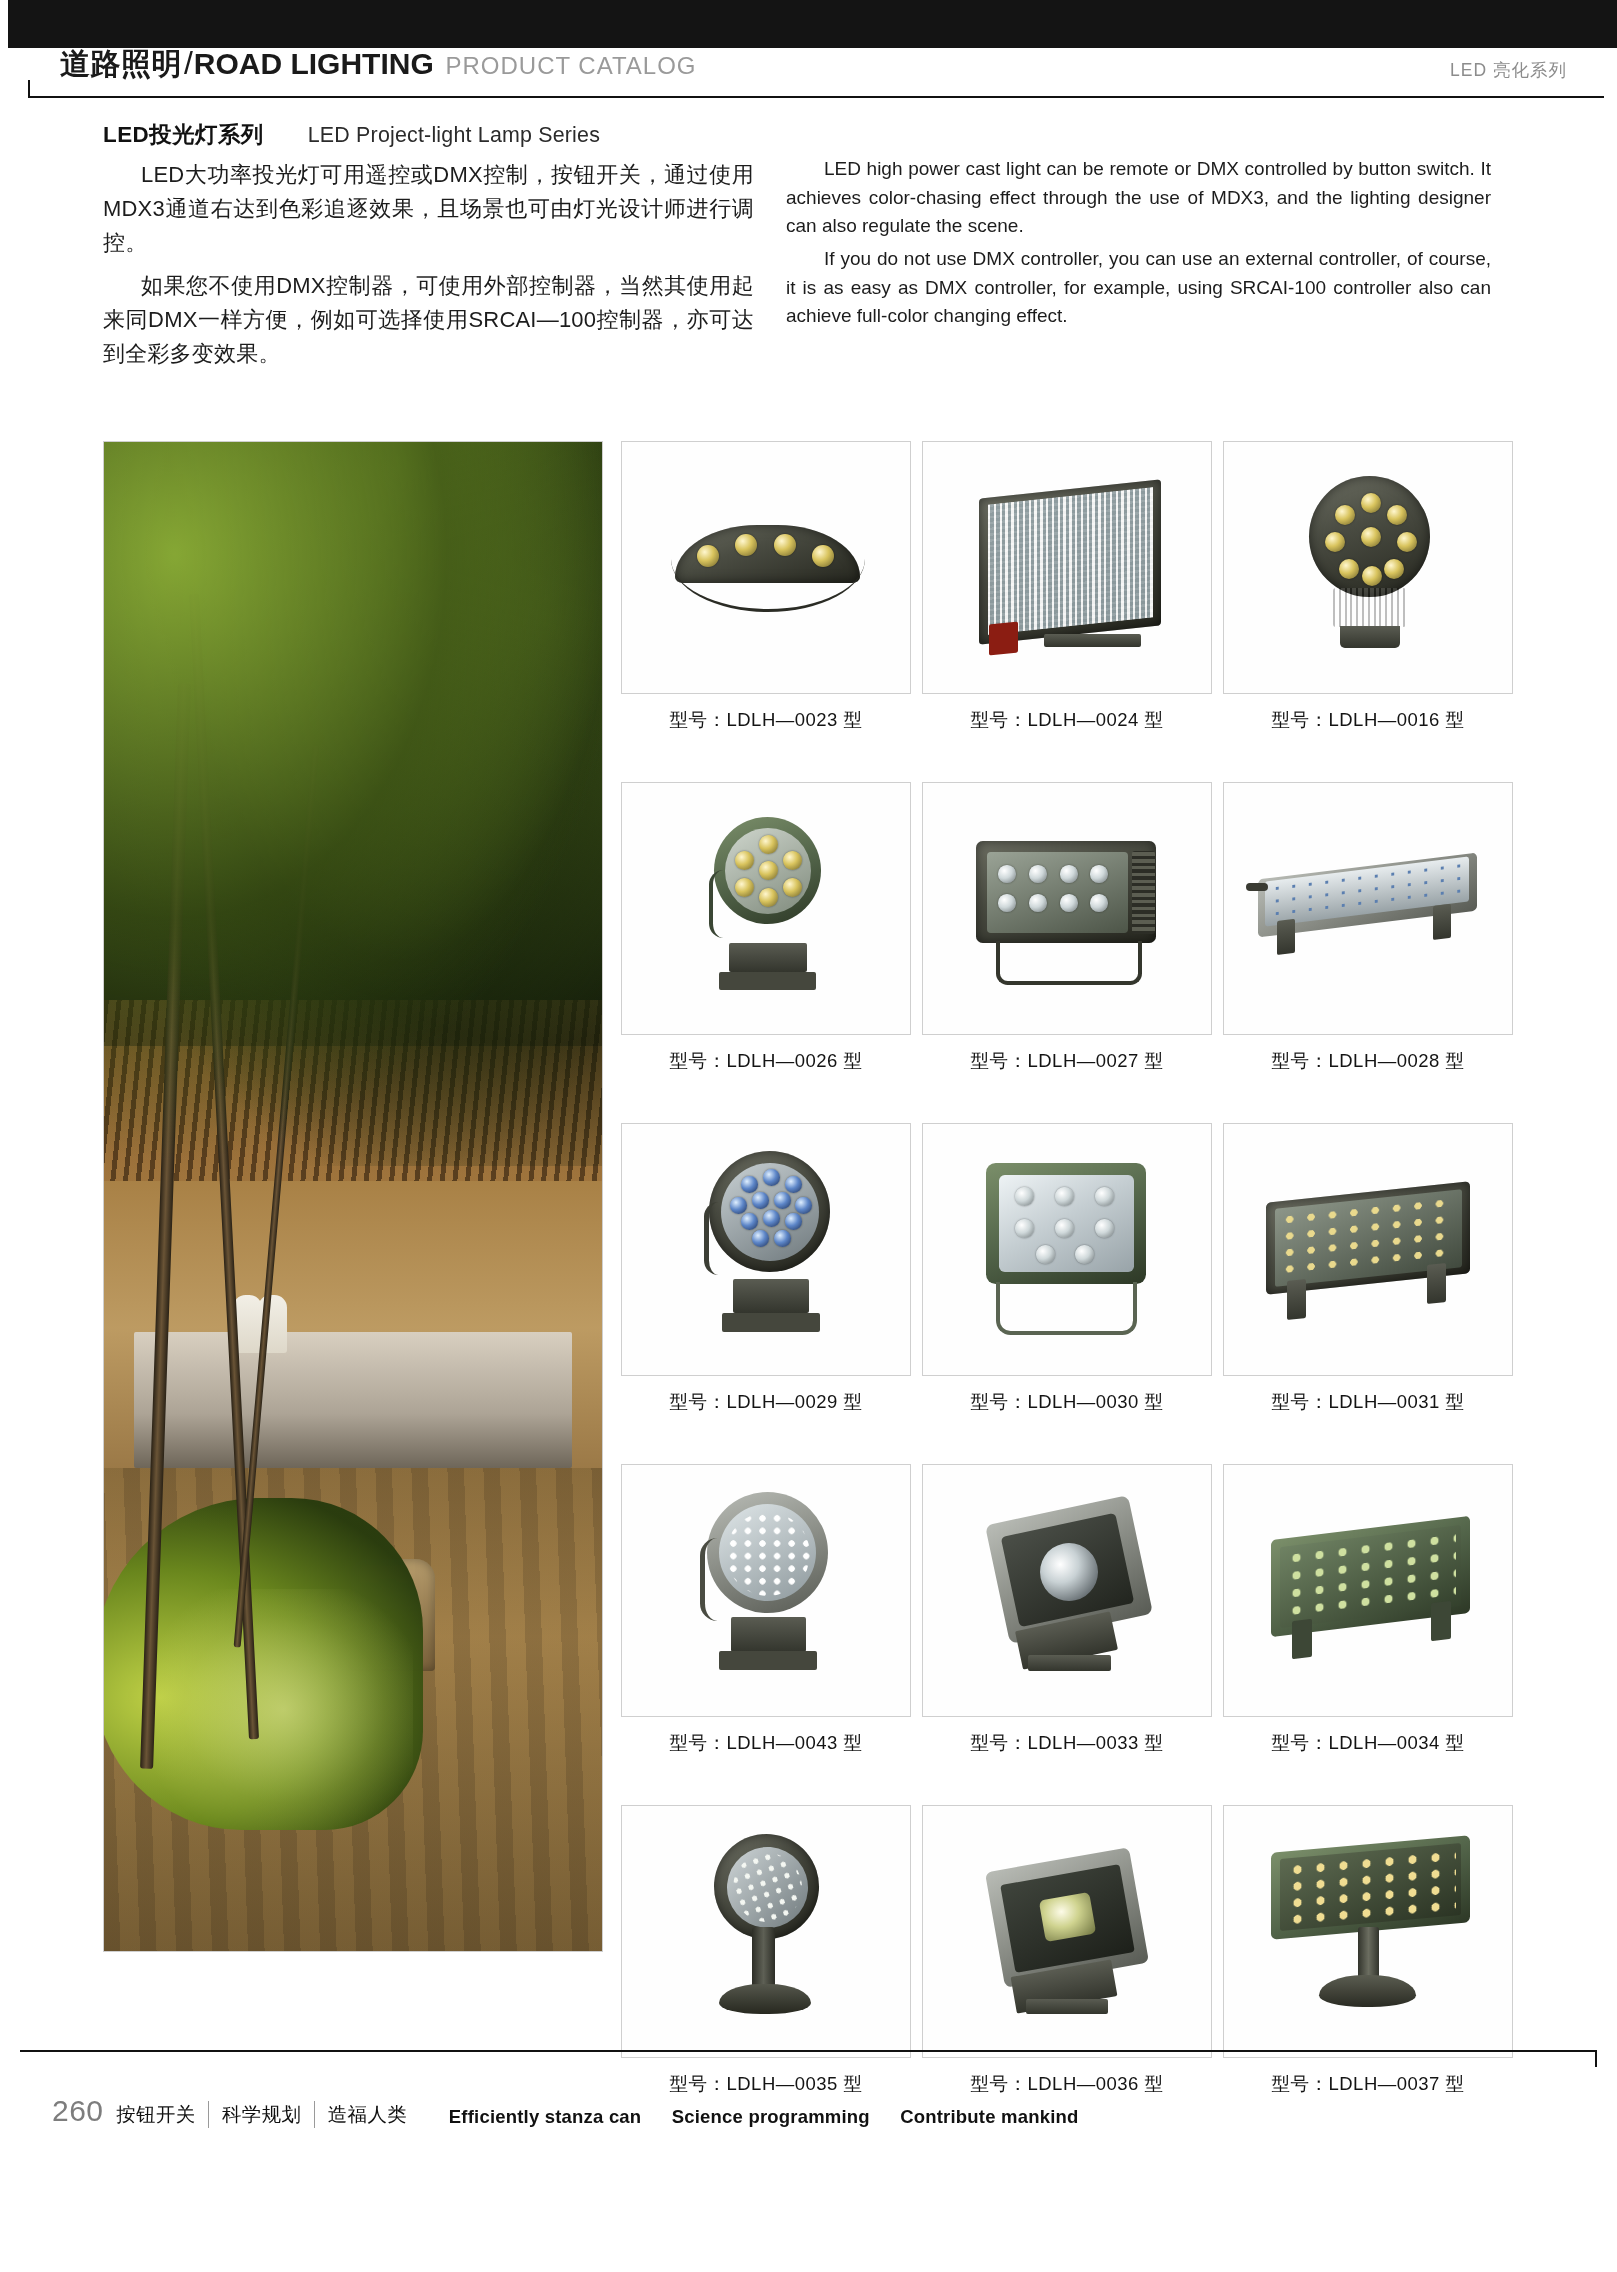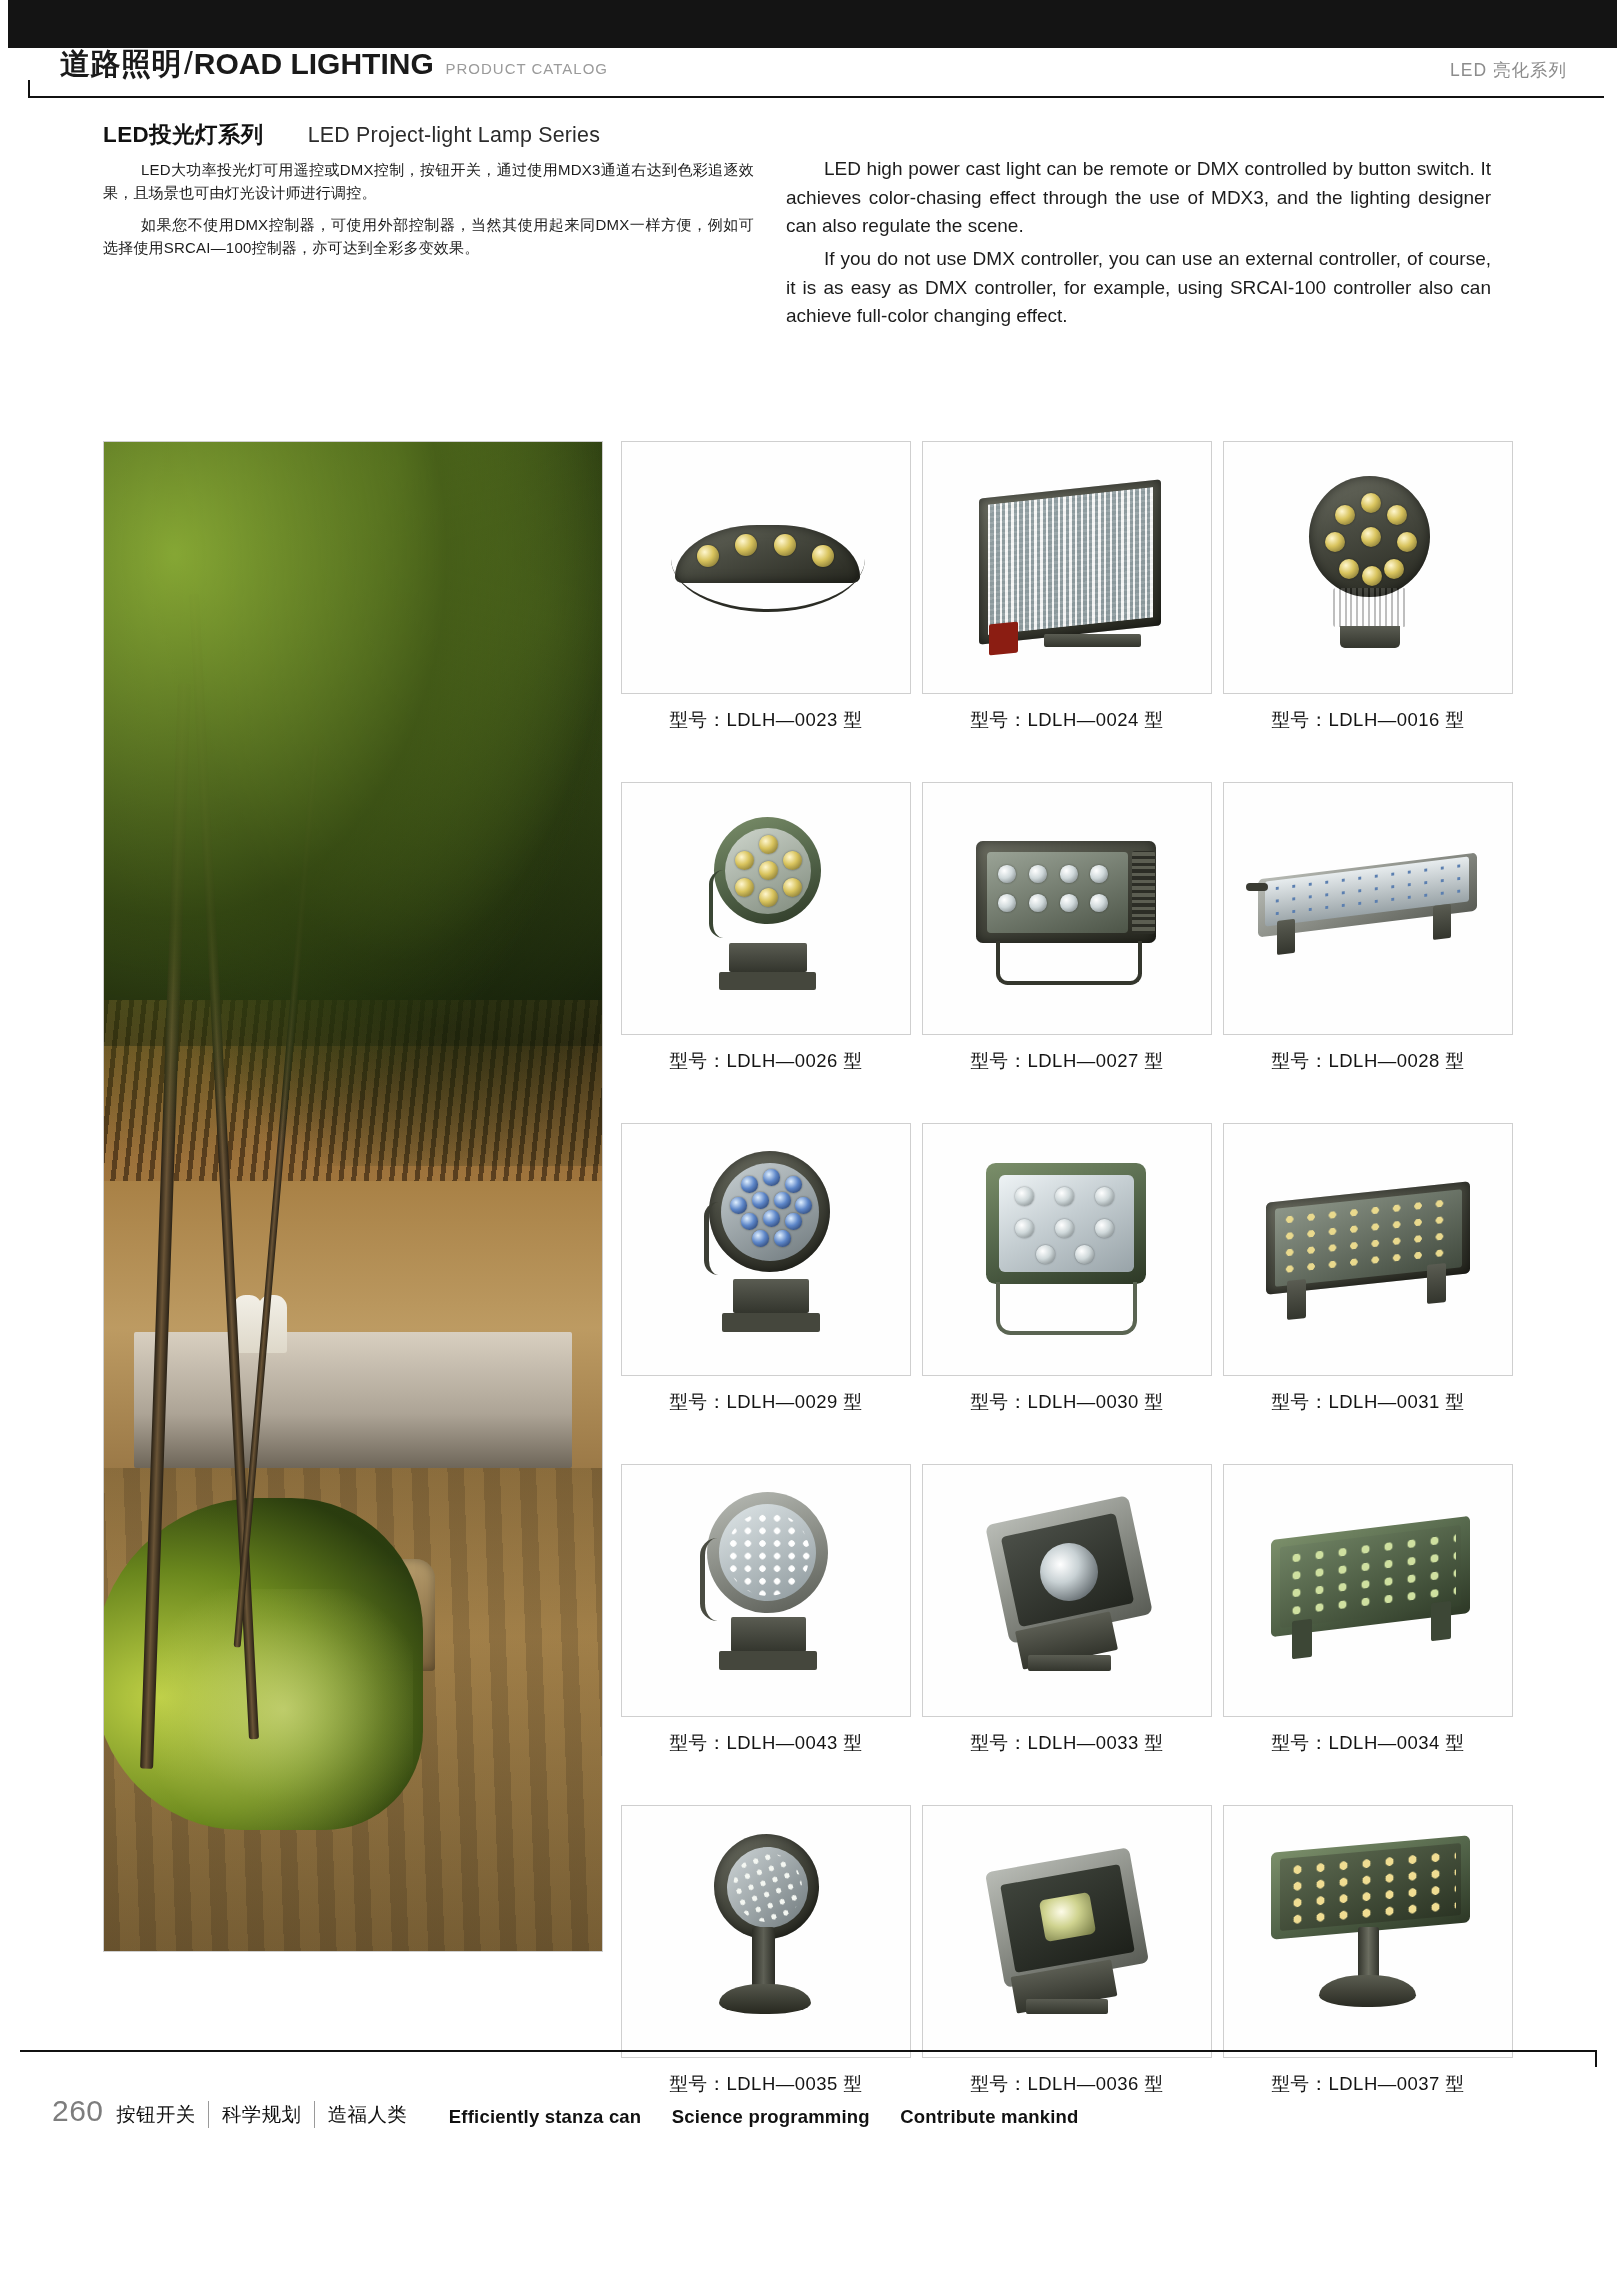--- a/index.html
+++ b/index.html
@@ -48,21 +48,21 @@
     margin: 0 1px 0 1.9px;
     font-weight: 300;
   }
   .hdr-en {
     font-size: 30px;
     font-weight: bold;
     letter-spacing: 0px;
     color: #1a1a1a;
   }
   .hdr-sub {
-    font-size: 15px;
+    font-size: 24px;
     color: #9a9a9a;
     letter-spacing: 1px;
     margin-left: 11.7px;
     font-weight: normal;
   }
   .hdr-right {
     position: absolute;
     right: 58px;
     top: 58px;
     font-size: 17.5px;
@@ -111,21 +111,21 @@
     font-size: 21.4px;
     color: #2b2b2b;
     margin-left: 44px;
     letter-spacing: 0.2px;
   }
   .col-cn {
     position: absolute;
     left: 103px;
     top: 45px;
     width: 651px;
-    font-size: 15px;
+    font-size: 22px;
     line-height: 1.55;
     color: #1c1c1c;
     text-align: justify;
     letter-spacing: 0.2px;
   }
   .col-cn p { margin: 0 0 8.7px 0; text-indent: 38px; }
   .col-en {
     position: absolute;
     left: 786px;
     top: 42px;

